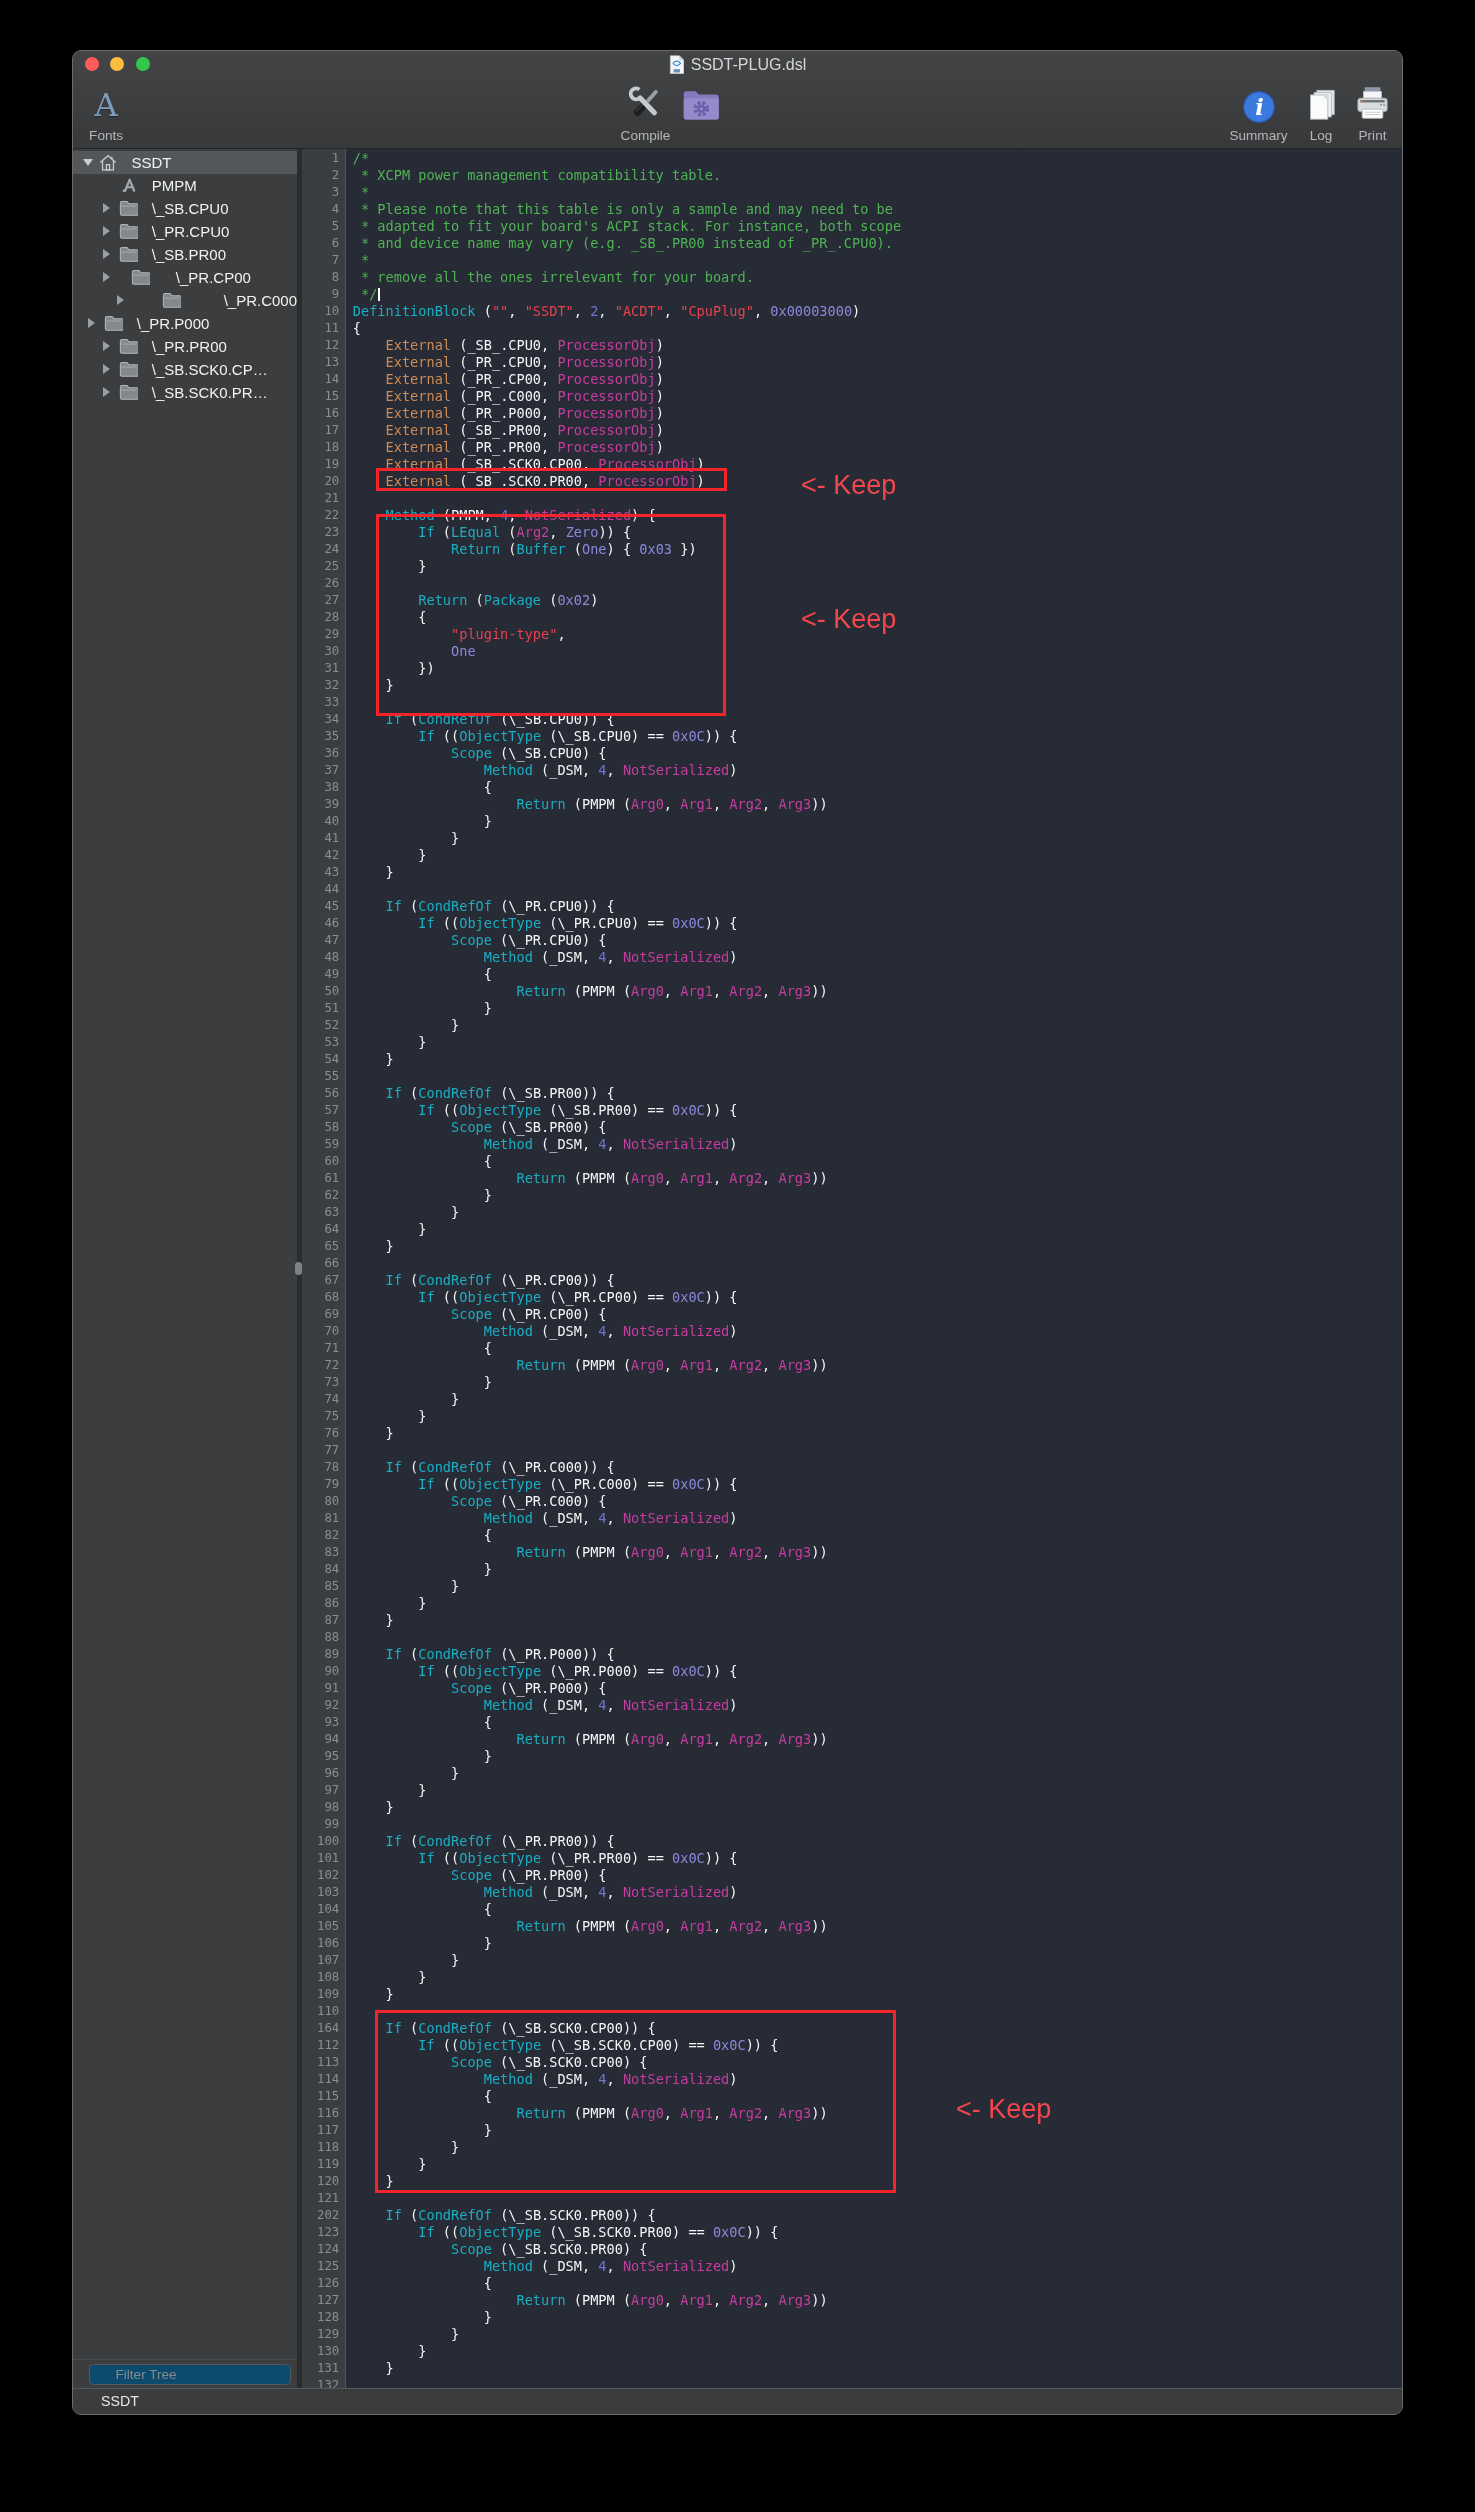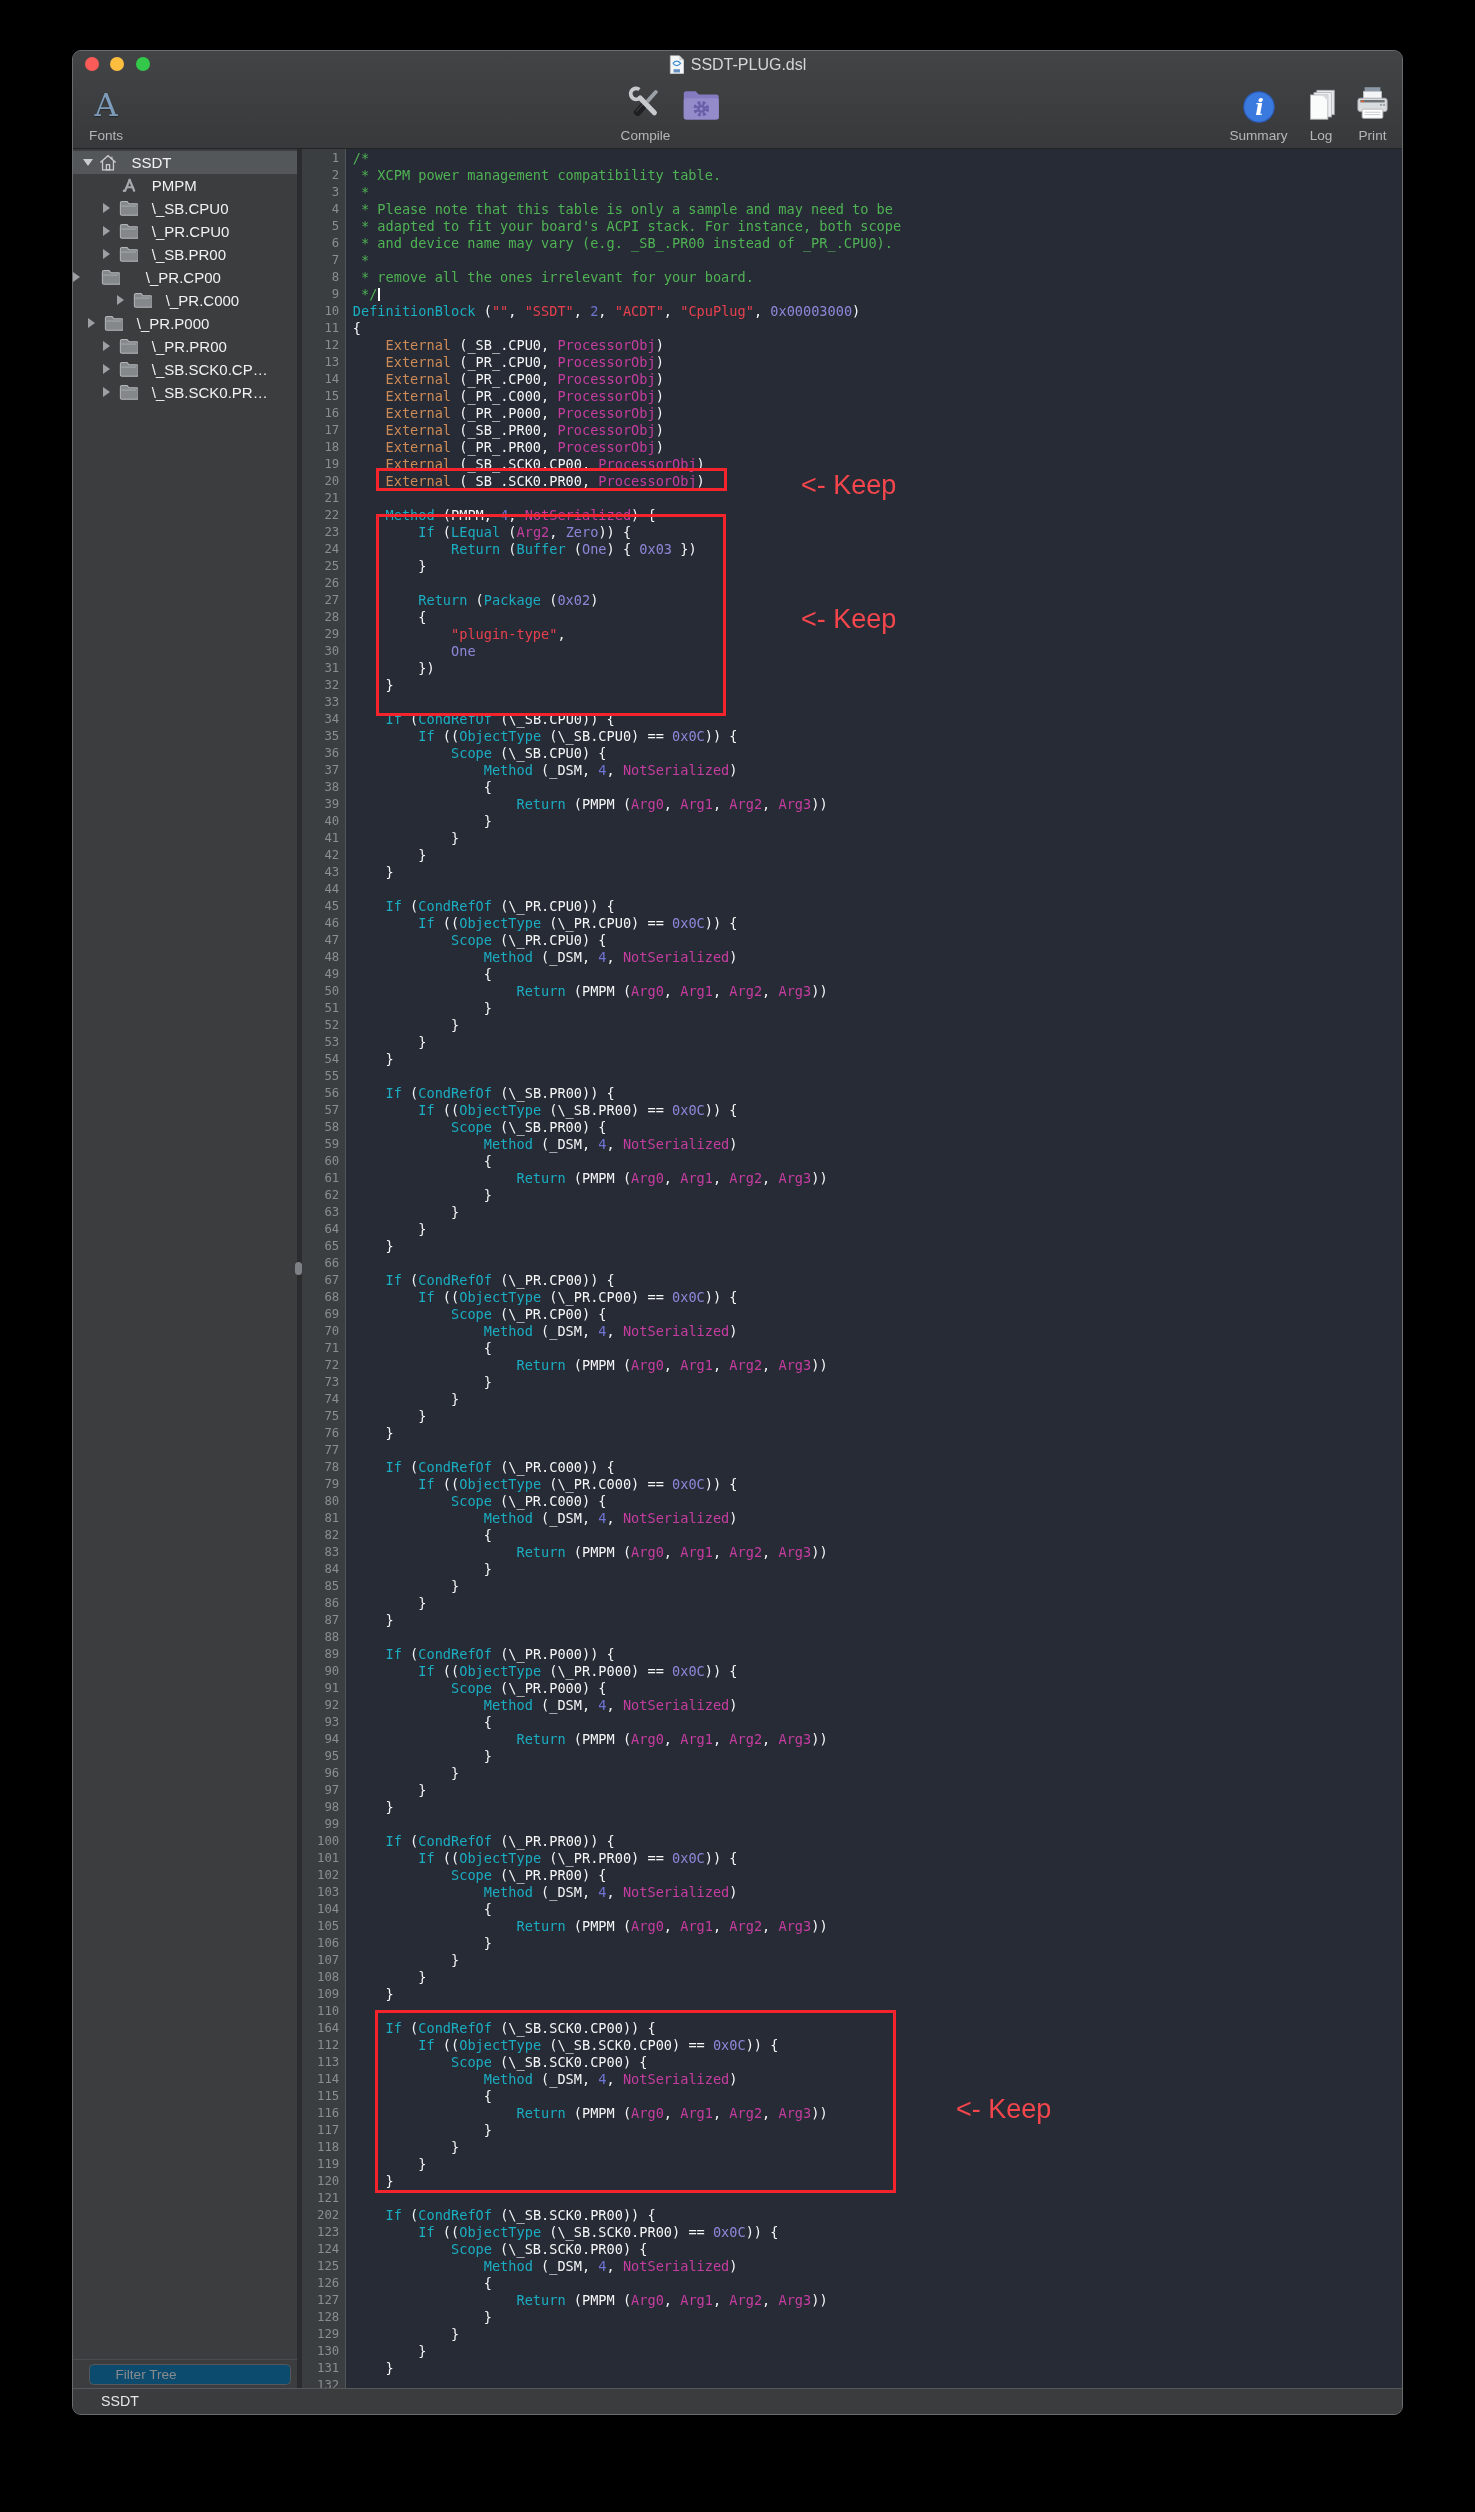--- a/index.html
+++ b/index.html
@@ -225,33 +225,33 @@
               <span class="right"></span>
             </span>
             <span class="ticon">
               <svg width="19.4" height="16" viewBox="0 0 30 25">
                 <path d="M2 5 q0-2.5 2.5-2.5 h8 l3 3.5 h12 q2.5 0 2.5 2.5 v13 q0 2.5 -2.5 2.5 h-23 Q2 24 2 21.5 Z" fill="#85888b" stroke="#b4b7b9" stroke-width="1.6"></path>
                 <rect x="3.5" y="8.5" width="23" height="2" fill="#aaaeb1" opacity="0.7"></rect>
               </svg>
             </span>
             <span class="tlabel">\_SB.PR00</span>
           </div>
-          <div class="trow" style=" gap: 12px;">
+          <div class="trow" style="padding-left: 30px; gap: 12px;">
             <span class="tri">
               <span class="right"></span>
             </span>
             <span class="ticon">
               <svg width="19.4" height="16" viewBox="0 0 30 25">
                 <path d="M2 5 q0-2.5 2.5-2.5 h8 l3 3.5 h12 q2.5 0 2.5 2.5 v13 q0 2.5 -2.5 2.5 h-23 Q2 24 2 21.5 Z" fill="#85888b" stroke="#b4b7b9" stroke-width="1.6"></path>
                 <rect x="3.5" y="8.5" width="23" height="2" fill="#aaaeb1" opacity="0.7"></rect>
               </svg>
             </span>
             <span class="tlabel">\_PR.CP00</span>
           </div>
-          <div class="trow" style="padding-left: 44px;">
+          <div class="trow" style="padding-left: 44px; justify-content: space-between;">
             <span class="tri">
               <span class="right"></span>
             </span>
             <span class="ticon">
               <svg width="19.4" height="16" viewBox="0 0 30 25">
                 <path d="M2 5 q0-2.5 2.5-2.5 h8 l3 3.5 h12 q2.5 0 2.5 2.5 v13 q0 2.5 -2.5 2.5 h-23 Q2 24 2 21.5 Z" fill="#85888b" stroke="#b4b7b9" stroke-width="1.6"></path>
                 <rect x="3.5" y="8.5" width="23" height="2" fill="#aaaeb1" opacity="0.7"></rect>
               </svg>
             </span>
             <span class="tlabel">\_PR.C000</span>

